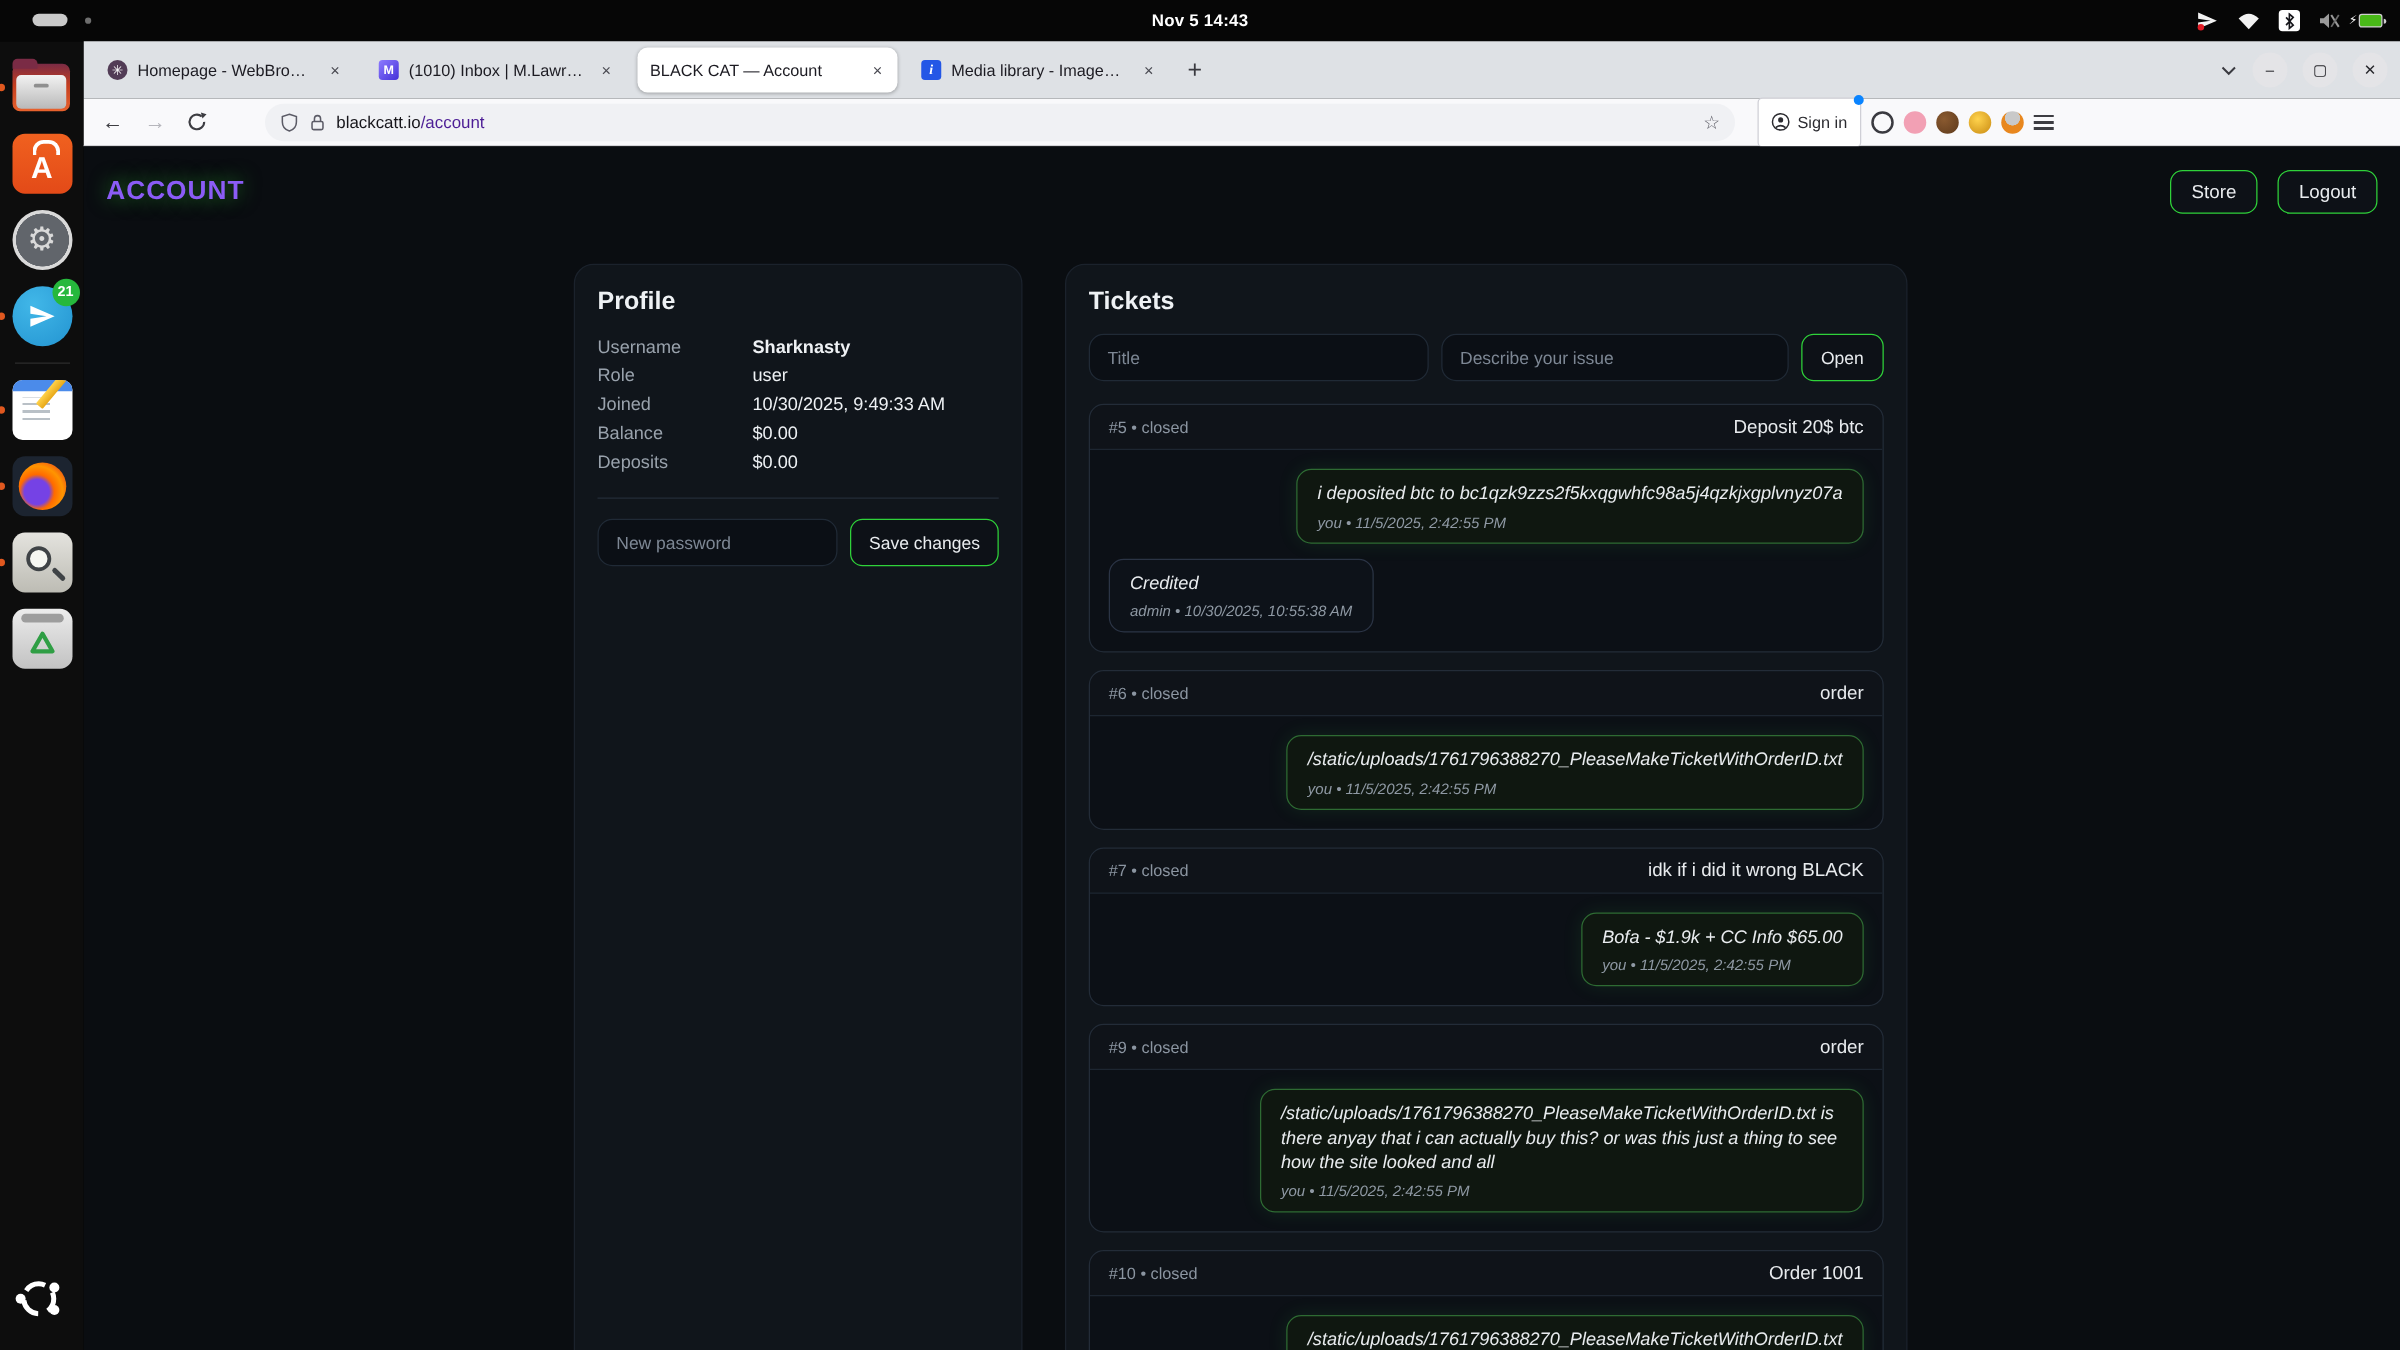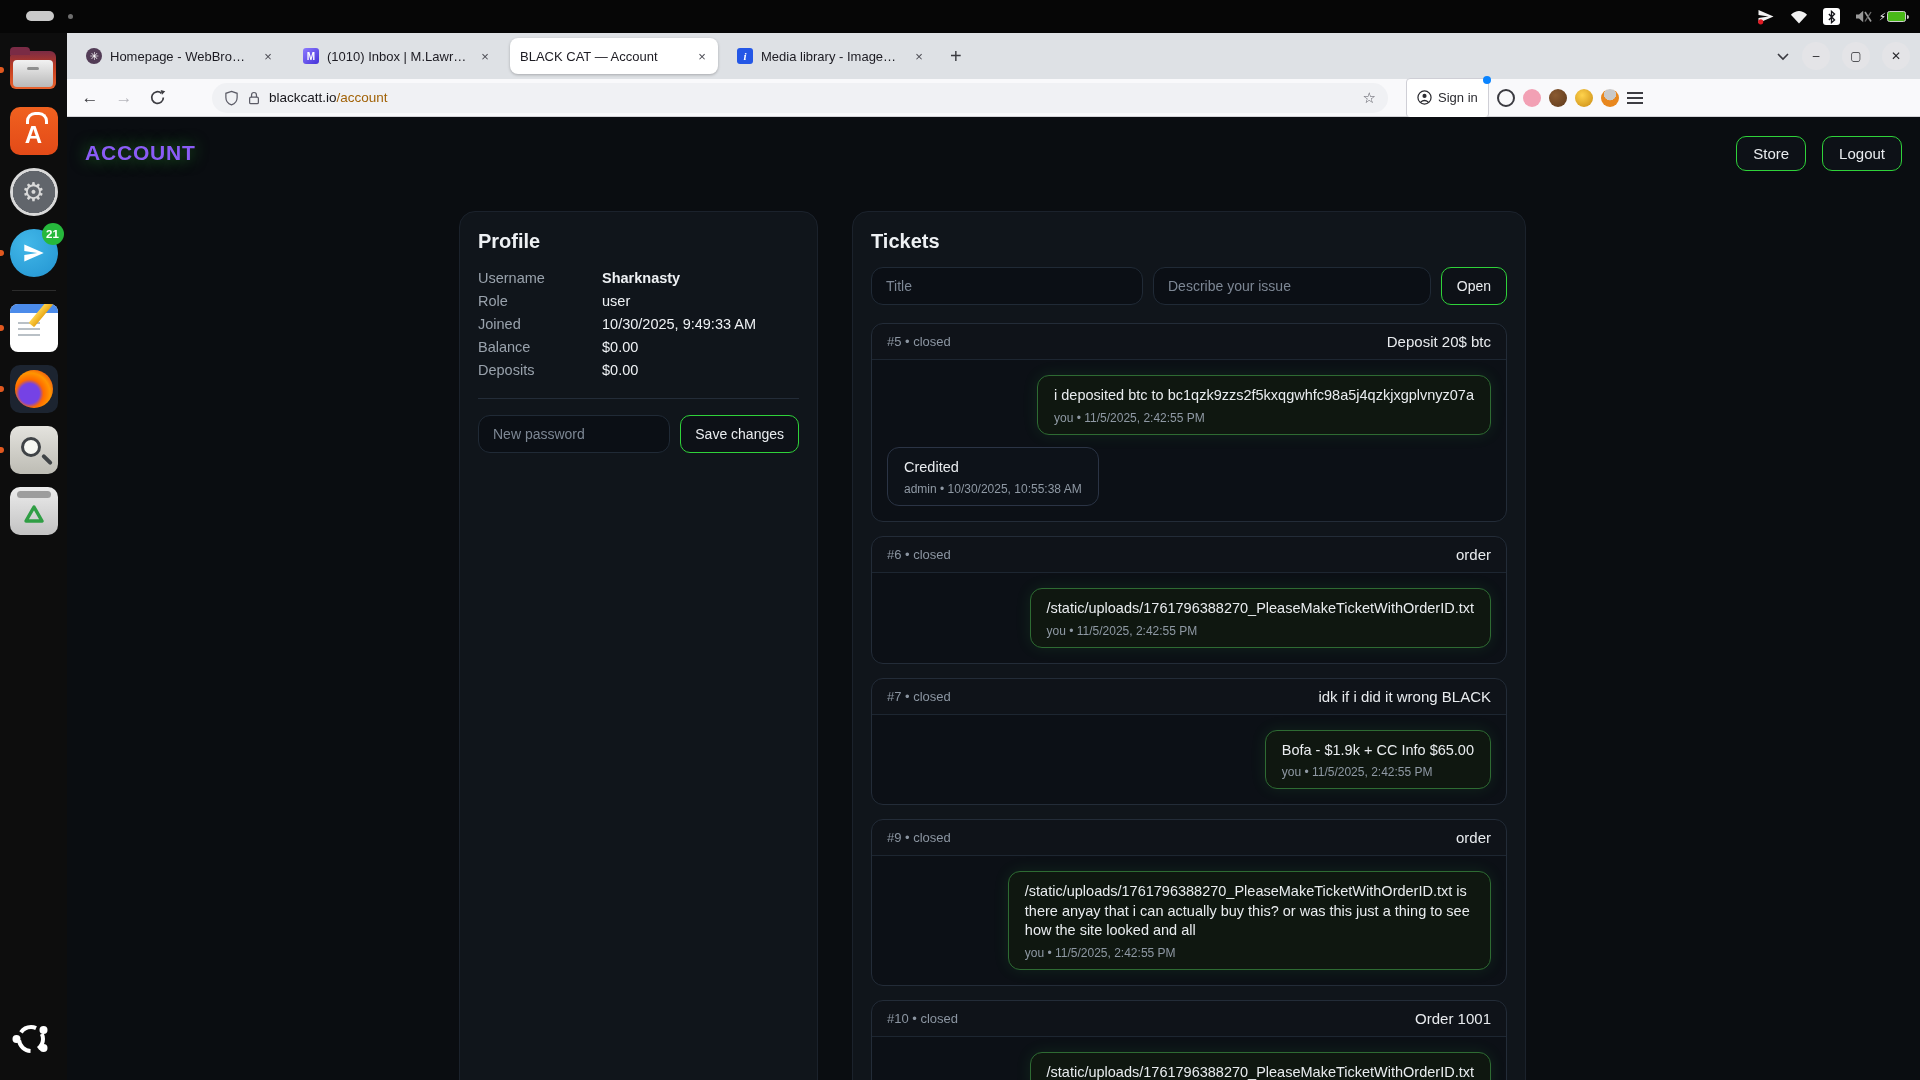--- a/index.html
+++ b/index.html
@@ -107,21 +107,21 @@
   .winbtn { width:28px; height:28px; border-radius:50%; background:#e4e4e7; color:#26262b;
     display:flex; align-items:center; justify-content:center; font-size:12px; }
 
   .toolbar { height:38px; background:#f9f9fb; display:flex; align-items:center; padding:0 10px;
     gap:8px; flex:none; border-bottom:1px solid #d4d4d8; }
   .nav-ic { font-size:17px; color:#3d3d42; width:26px; text-align:center; }
   .nav-ic.disabled { color:#b6b6bc; }
   .urlbar { height:30px; flex:1; max-width:1176px; margin-left:34px; background:#f0f1f4;
     border-radius:15px; display:flex; align-items:center; padding:0 12px; gap:8px; }
   .url-text { font-size:13.5px; color:#16151a; flex:1; }
-  .url-text .path { color:#a16207; }
+  .url-text .path { color:#4c1d95; }
   .star { color:#55555e; font-size:15px; }
   .signin { height:40px; background:#fff; border:1px solid #cfcfd6; border-radius:4px;
     display:flex; align-items:center; gap:6px; padding:0 10px; font-size:13px; color:#2b2b30;
     position:relative; margin-left:10px; }
   .signin .dot { position:absolute; top:-3px; right:-3px; width:8px; height:8px; border-radius:50%;
     background:#0a84ff; }
   .ext { width:18px; height:18px; border-radius:50%; display:flex; align-items:center;
     justify-content:center; font-size:11px; }
   .burger { width:16px; height:12px;
     background:linear-gradient(#3d3d42 0 2px,#0000 2px 5px,#3d3d42 5px 7px,#0000 7px 10px,#3d3d42 10px 12px); }
@@ -154,36 +154,37 @@
 
   .new-ticket { display:flex; gap:10px; }
   .new-ticket .t-title { width:272px; }
   .new-ticket .t-desc { flex:1; }
   .ticket-list { margin-top:18px; display:flex; flex-direction:column; gap:14px; }
   .ticket { border:1px solid #232c38; border-radius:12px; background:#0c1016; overflow:hidden; }
   .ticket-head { display:flex; align-items:center; padding:9px 15px;
     border-bottom:1px solid #1d2631; background:rgba(255,255,255,.015); }
   .t-id { color:#8b95a1; font-size:13px; }
   .t-subject { margin-left:auto; color:#e8ebee; font-size:15px; }
-  .ticket-body { padding:15px; display:flex; flex-direction:column; gap:12px; }
+  .ticket-body { padding:15px; display:flex; flex-direction:column; gap:12px;font-style:italic; }
   .msg { max-width:80%; border-radius:12px; padding:10px 16px 9px; }
   .msg.user { align-self:flex-end; background:#0f1710; border:1px solid #2e6b33;
     box-shadow:0 0 16px rgba(64,224,80,.10); }
   .msg.admin { align-self:flex-start; background:#0d1219; border:1px solid #2b3445; }
   .msg-text { color:#e9ecef; font-size:14.5px; line-height:1.35; }
   .msg-meta { color:#8f99a4; font-size:12px; margin-top:5px; }
 </style>
 </head>
 <body>
 
 <div class="sysbar">
   <div class="ws-ind">
     <span class="ws-pill"></span>
     <span class="ws-dot"></span>
   </div>
+  <div class="clock">Nov 5 14:43</div>
   <div class="tray">
     <svg width="18" height="17" viewBox="0 0 17 17">
       <path d="M1 15 L16 8.5 L1 2 L1 7 L11 8.5 L1 10 Z" fill="#f2f2f2"></path>
       <circle cx="3.2" cy="13.8" r="2.6" fill="#e01b24"></circle>
     </svg>
     <svg width="18" height="14" viewBox="0 0 16 13">
       <path d="M8 12.5 L0.5 4.5 Q8 -2.5 15.5 4.5 Z" fill="#f2f2f2"></path>
     </svg>
     <span class="bt-box">
       <svg width="11" height="14" viewBox="0 0 12 16">

